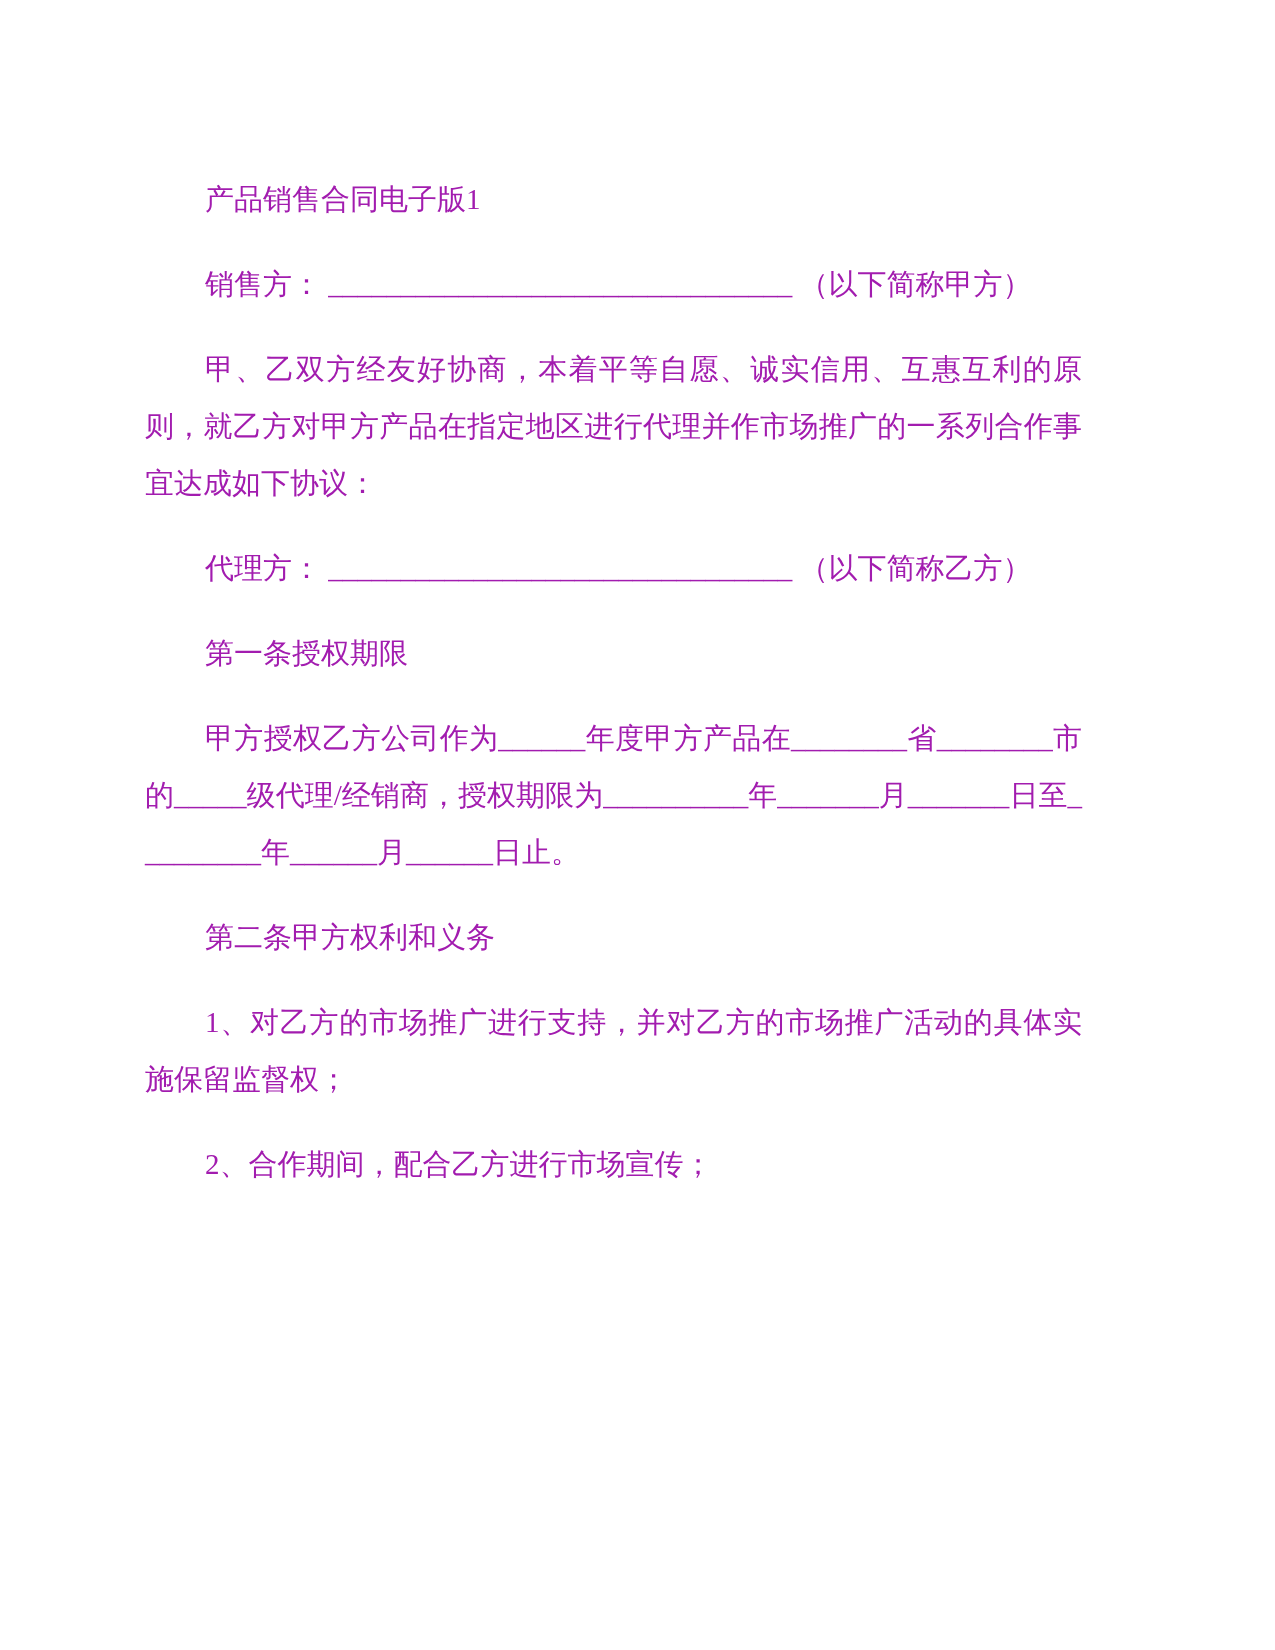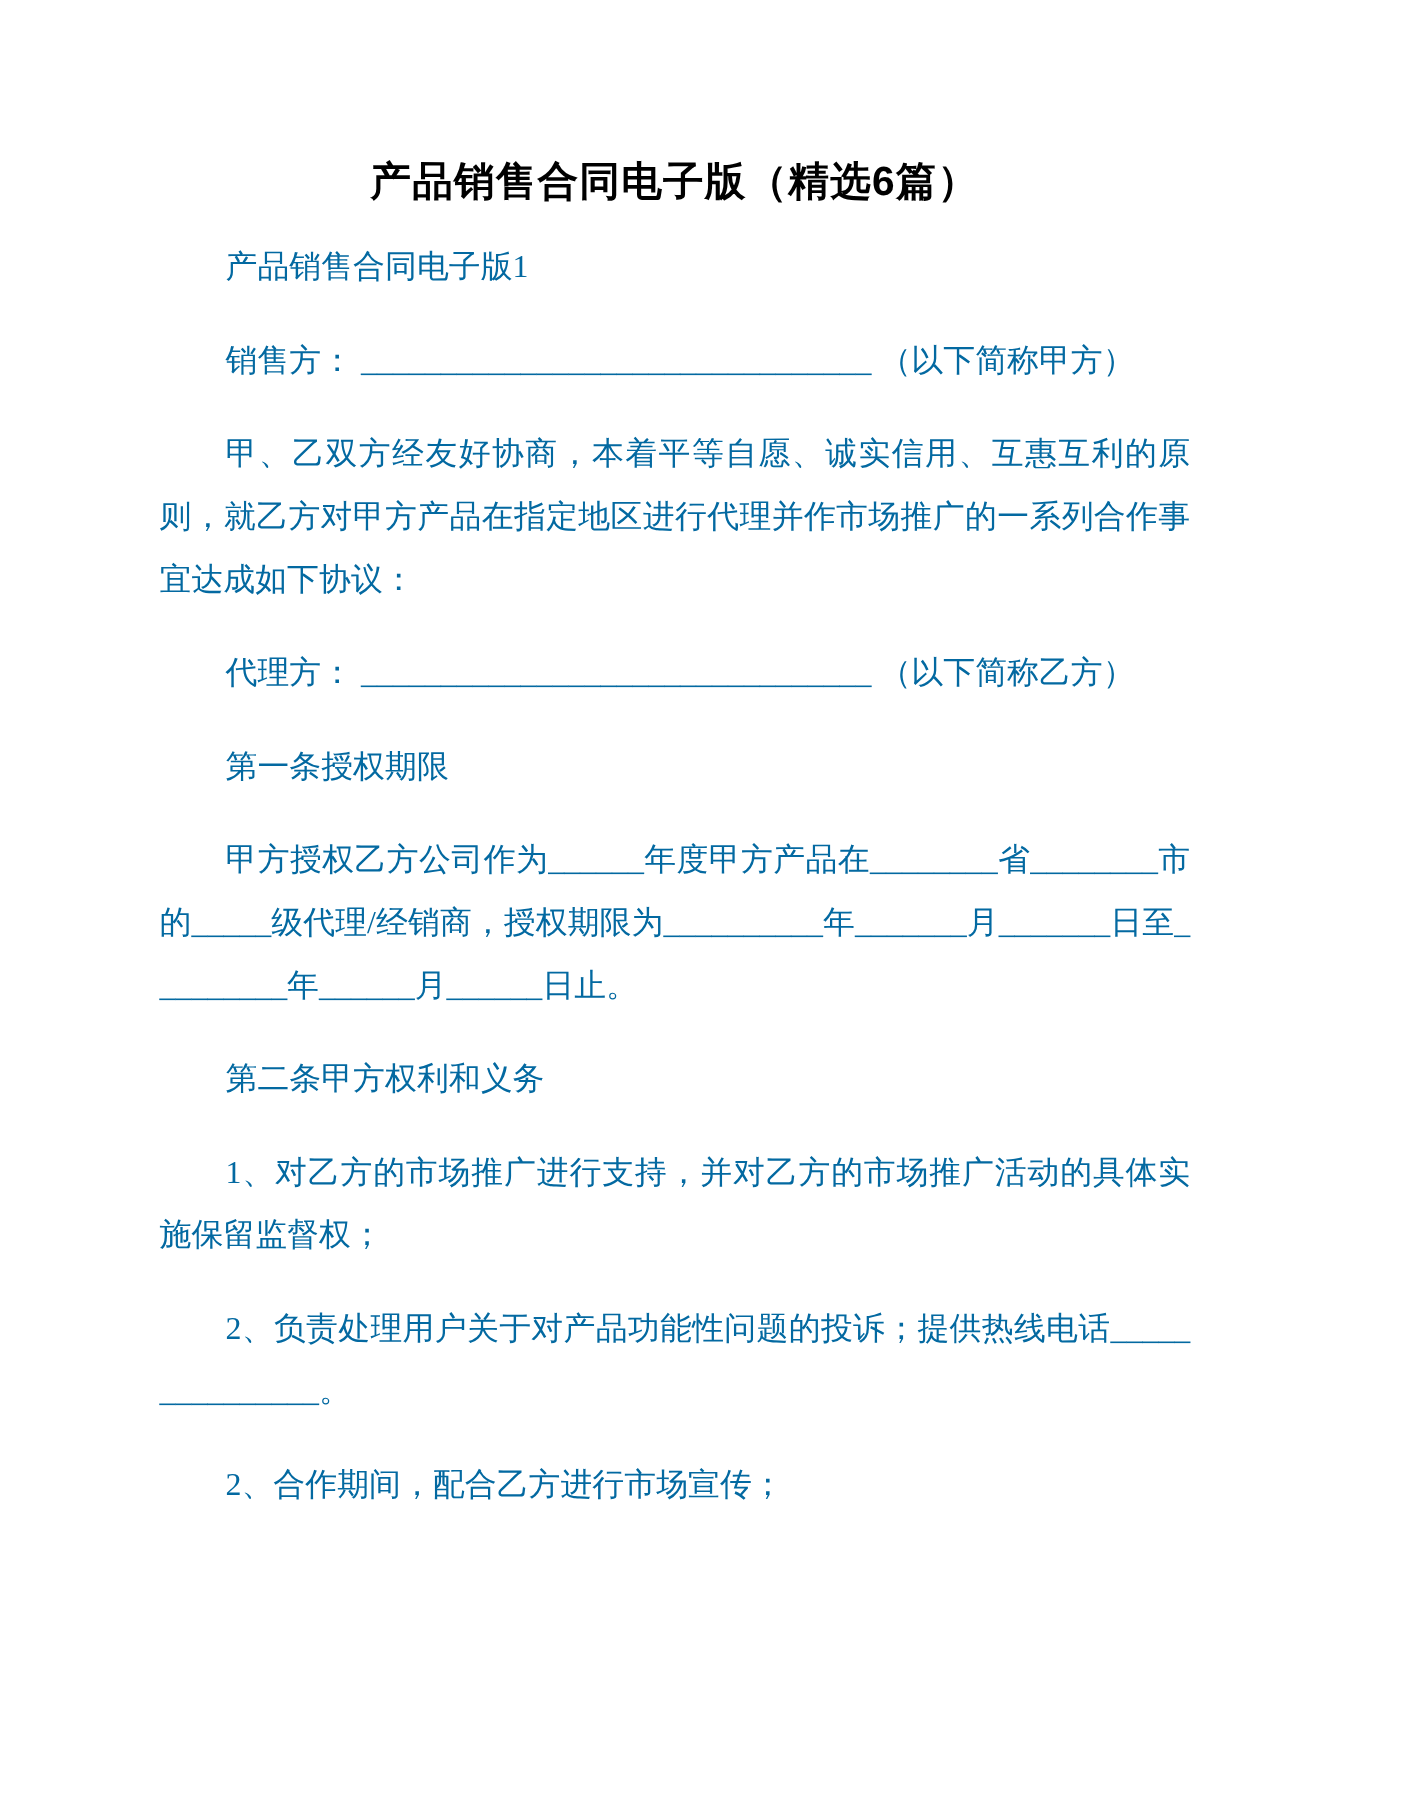--- a/index.html
+++ b/index.html
@@ -33,33 +33,31 @@
     margin-top: 14px;
   }
   .para {
     font-size: 29px;
     line-height: 57px;
     margin: 28px 0;
     text-align: justify;
     text-justify: inter-ideograph;
     text-indent: 60px;
     word-break: break-all;
-    color: #0369a1;
+    color: #a21caf;
   }
 </style>
 </head>
 <body>
 
 <div class="page">
-  <h1 class="doc-title">产品销售合同电子版（精选6篇）</h1>
   <div class="doc-body">
       <p class="para">产品销售合同电子版1</p>
       <p class="para">销售方： ________________________________ （以下简称甲方）</p>
       <p class="para">甲、乙双方经友好协商，本着平等自愿、诚实信用、互惠互利的原则，就乙方对甲方产品在指定地区进行代理并作市场推广的一系列合作事宜达成如下协议：</p>
       <p class="para">代理方： ________________________________ （以下简称乙方）</p>
       <p class="para">第一条授权期限</p>
       <p class="para">甲方授权乙方公司作为______年度甲方产品在________省________市的_____级代理/经销商，授权期限为__________年_______月_______日至_________年______月______日止。</p>
       <p class="para">第二条甲方权利和义务</p>
       <p class="para">1、对乙方的市场推广进行支持，并对乙方的市场推广活动的具体实施保留监督权；</p>
-      <p class="para">2、负责处理用户关于对产品功能性问题的投诉；提供热线电话_______________。</p>
       <p class="para">2、合作期间，配合乙方进行市场宣传；</p>
     </div>
 </div>
 
 </body></html>

